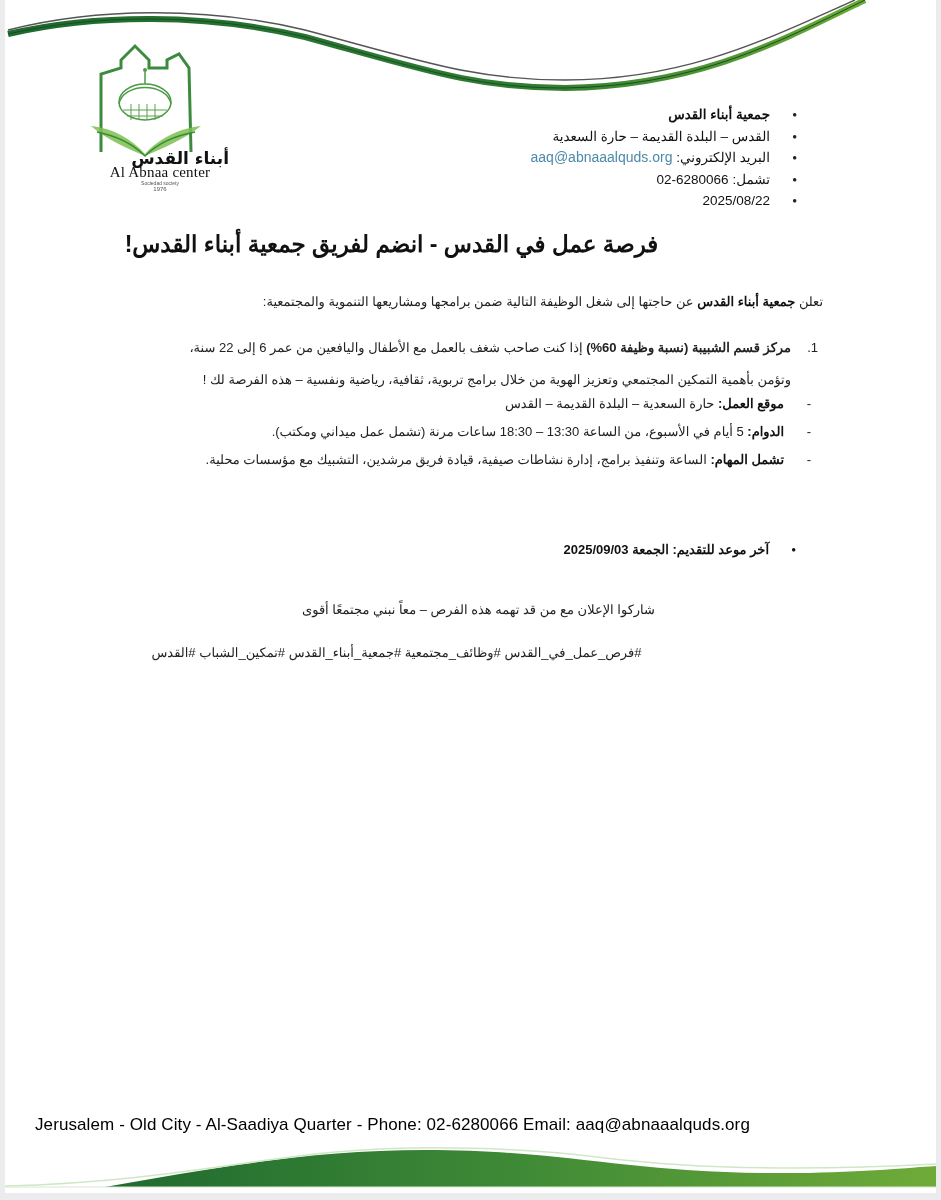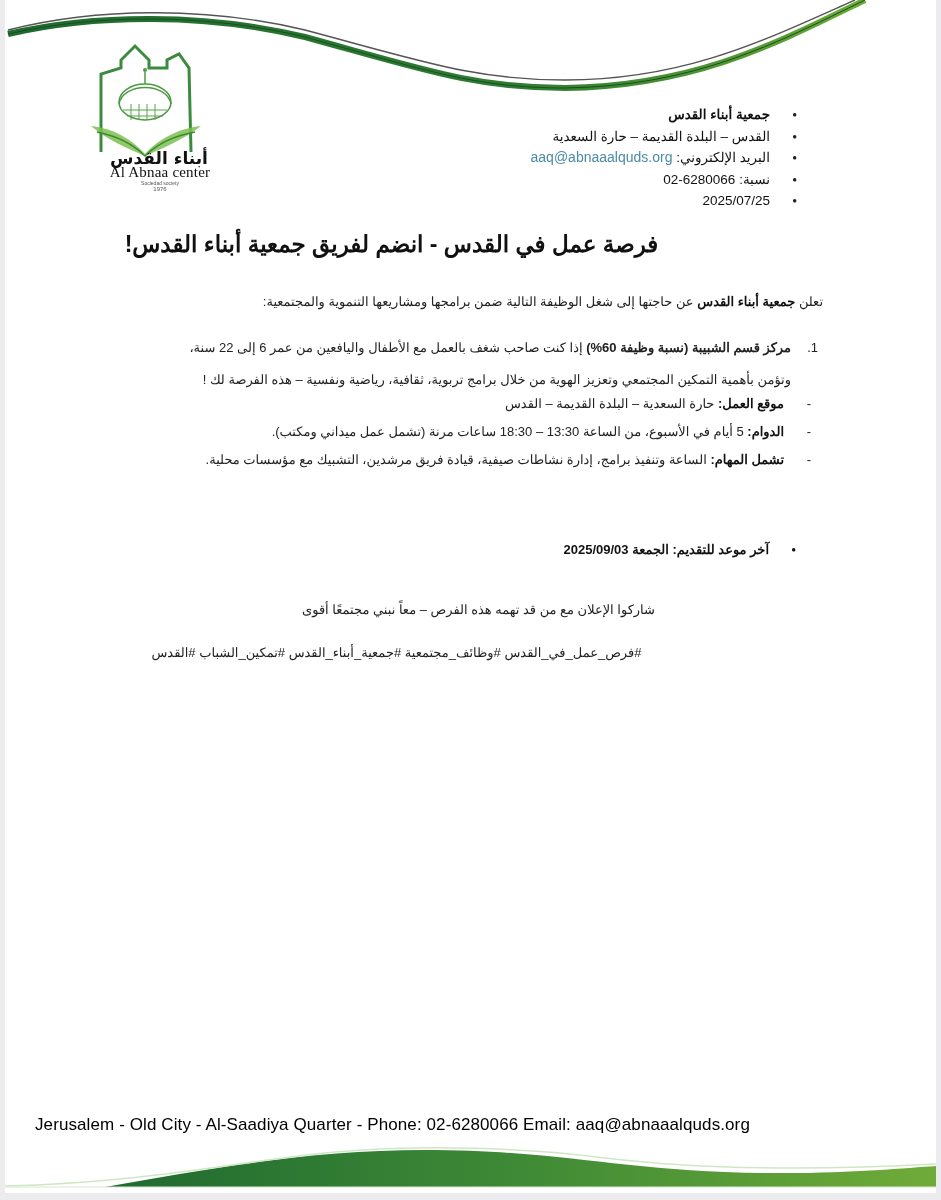--- a/index.html
+++ b/index.html
@@ -7,21 +7,21 @@
     width: 941px; height: 1200px; background: #ececef; position: relative; overflow: hidden;
     font-family: "Liberation Sans", sans-serif; color: #111;
   }
   .page {
     position: absolute; left: 5px; top: 0; width: 931px; height: 1193px; background: #fff;
   }
   .wave-top { position: absolute; left: 0; top: 0; width: 931px; height: 100px; }
   .wave-bottom { position: absolute; left: 0; top: 1130px; width: 931px; height: 63px; }
 
   .logo { position: absolute; left: 78px; top: 32px; width: 150px; height: 160px; }
-  .logo-ar { position: absolute; left: 84px; top: 148px; width: 140px; text-align: center;
+  .logo-ar { position: absolute; left: 84px; top: 148px; width: 140px; text-align: right;
     font-family: "DejaVu Sans", sans-serif; font-weight: bold; font-size: 17px; color: #111; direction: rtl; }
   .logo-en { position: absolute; left: 82px; top: 164px; width: 146px; text-align: center;
     font-family: "Liberation Serif", serif; font-size: 15px; color: #111; letter-spacing: 0.2px; }
   .logo-sub { position: absolute; left: 88px; top: 180px; width: 134px; text-align: center;
     font-size: 5px; color: #555; }
   .logo-year { position: absolute; left: 88px; top: 186px; width: 134px; text-align: center;
     font-size: 6px; color: #555; }
 
   .contact-list { position: absolute; right: 139px; top: 104px; direction: rtl; margin: 0; padding: 0;
     list-style: none; font-size: 13.5px; line-height: 21.5px; text-align: right; }
@@ -85,22 +85,22 @@
   </svg>
   <div class="logo-ar">أبناء القدس</div>
   <div class="logo-en">Al Abnaa center</div>
   <div class="logo-sub">Sociedad society</div>
   <div class="logo-year">1976</div>
 
   <ul class="contact-list">
     <li><span class="bold">جمعية أبناء القدس</span></li>
     <li><span>القدس – البلدة القديمة – حارة السعدية</span></li>
     <li><span>البريد الإلكتروني:</span> <span class="email">aaq@abnaaalquds.org</span></li>
-    <li><span>نسبة:</span> <span dir="ltr">02-6280066</span></li>
-    <li><span>2025/07/25</span></li>
+    <li><span>تشمل:</span> <span dir="ltr">02-6280066</span></li>
+    <li><span>2025/08/22</span></li>
   </ul>
 
   <div class="headline">فرصة عمل في القدس - انضم لفريق جمعية أبناء القدس!</div>
 
   <div class="intro">
     <span>تعلن</span>
     <b>جمعية أبناء القدس</b>
     <span>عن حاجتها إلى شغل الوظيفة التالية ضمن برامجها ومشاريعها التنموية والمجتمعية:</span>
   </div>
 

